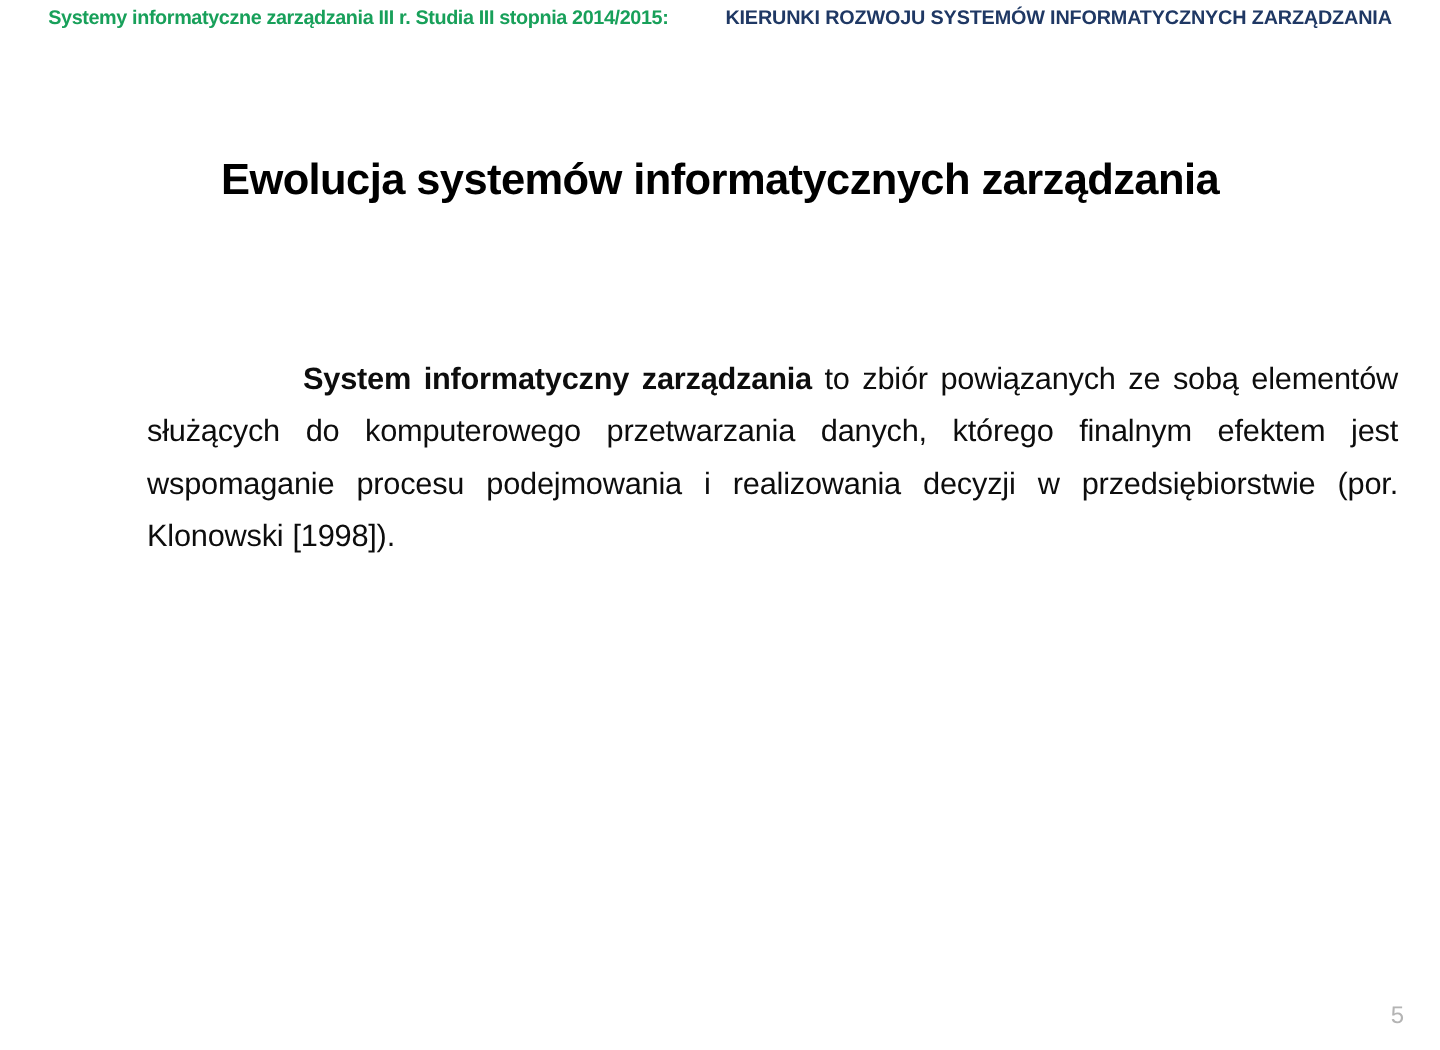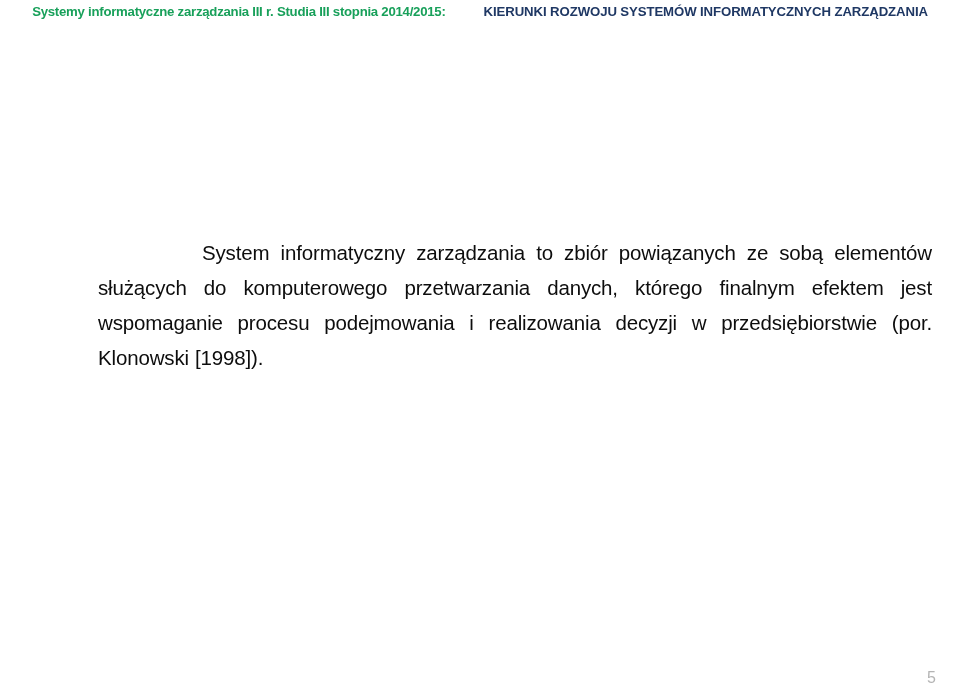--- a/index.html
+++ b/index.html
@@ -75,21 +75,21 @@
     width: 834px;
     font-size: 20.5px;
     line-height: 35px;
     color: #0d0d0d;
     text-align: justify;
     text-indent: 104px;
     letter-spacing: -0.15px;
     word-spacing: 0.5px;
   }
   .slide-body .lead {
-    font-weight: normal;
+    font-weight: bold;
   }
 
   
   .page-number {
     position: absolute;
     right: 24px;
     bottom: 12px;
     font-size: 16px;
     color: #b4b4b4;
     line-height: 20px;
@@ -99,20 +99,21 @@
 <body>
 
 <div class="slide">
 
   <div class="slide-header">
     <span class="header-course">Systemy informatyczne zarządzania  III r.  Studia III stopnia 2014/2015:</span>
     <span class="header-sep"></span>
     <span class="header-topic">KIERUNKI ROZWOJU SYSTEMÓW INFORMATYCZNYCH ZARZĄDZANIA</span>
   </div>
 
+  <h1 class="slide-title">Ewolucja systemów informatycznych zarządzania</h1>
 
   <p class="slide-body">
     <span class="lead">System informatyczny zarządzania</span><span> to zbiór powiązanych ze sobą elementów służących do komputerowego przetwarzania danych, którego finalnym efektem jest wspomaganie procesu podejmowania i realizowania decyzji w przedsiębiorstwie (por. Klonowski [1998]).</span>
   </p>
 
   <div class="page-number">5</div>
 
 </div>
 
 </body></html>

